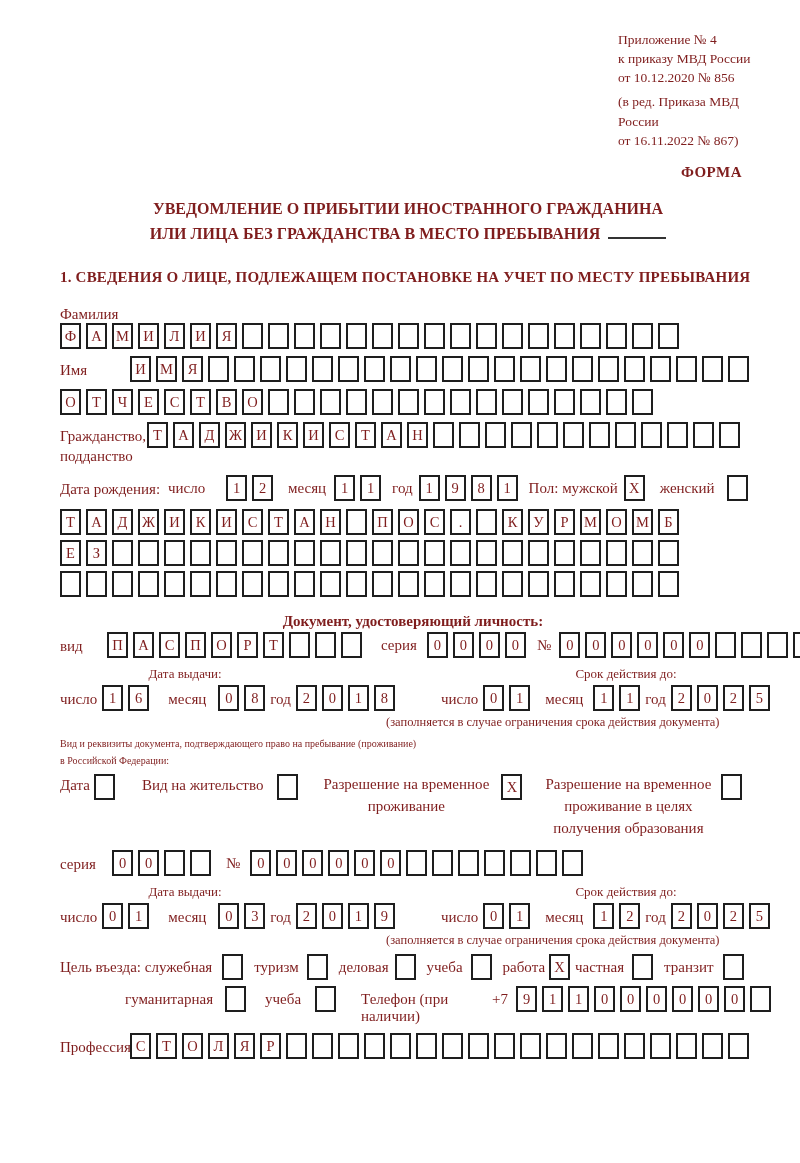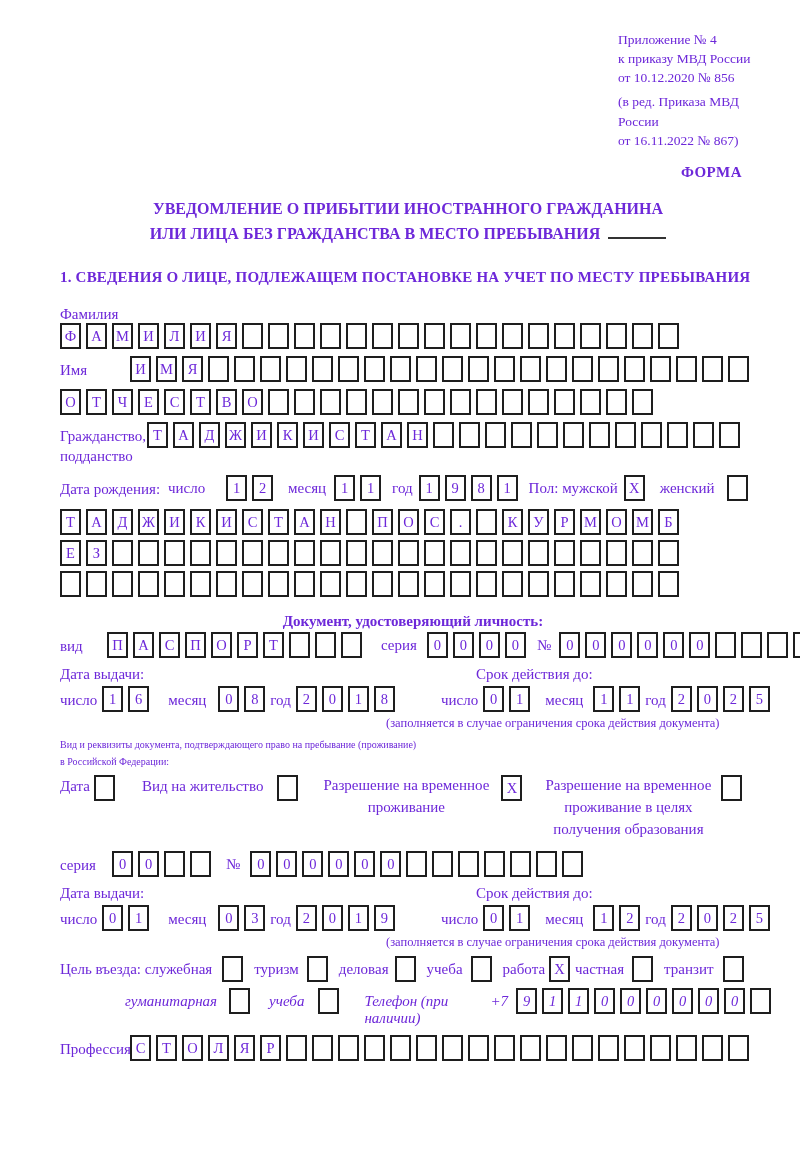--- a/index.html
+++ b/index.html
@@ -1,19 +1,19 @@
 <!DOCTYPE html>
 <html><head>
 <meta charset="utf-8">
 <style>
   * { margin:0; padding:0; box-sizing:border-box; }
   html,body { background:#fff; }
   .page {
     width:800px; height:1163px; background:#ffffff; overflow:hidden;
-    font-family:"Liberation Serif","DejaVu Serif",serif; color:#6d28d9;
+    font-family:"Liberation Serif","DejaVu Serif",serif; color:#7f1d1d;
     padding:30px 24px 0 60px; position:relative;
   }
   .head-note { margin-left:558px; font-size:13.5px; line-height:1.42; }
   .head-note .gap { margin-top:5px; }
   .forma { text-align:right; margin-right:34px; margin-top:14px; font-weight:bold; font-size:15px; letter-spacing:.5px; }
   .title { text-align:center; font-weight:bold; font-size:16px; line-height:1.55; margin-top:16px; margin-right:20px; }
   .blank-line { display:inline-block; width:58px; border-bottom:2px solid #333; height:14px; margin-left:8px; }
   .sec-heading { font-weight:bold; font-size:15px; margin-top:22px; letter-spacing:.2px; }
 
   .frow { display:flex; align-items:flex-start; margin-top:7px; }
@@ -27,21 +27,21 @@
     vertical-align:top; background:#fff;
   }
   .ml6 { margin-left:6px; } .ml10 { margin-left:10px; } .ml14 { margin-left:14px; } .ml20 { margin-left:20px; }
   .inline-lbl { font-size:15px; padding-top:5px; }
 
   .center-bold { text-align:center; font-weight:bold; font-size:15px; margin-top:10px; margin-right:10px; }
 
   .date-pair { display:flex; margin-top:8px; }
   .dcol { display:flex; flex-direction:column; }
   .dleft { width:360px; }
-  .dcaption { font-size:15px; width:250px; }
+  .dcaption { font-size:13px; text-align:center; width:250px; }
   .dcaption.r { width:300px; margin-left:60px; }
   .dline { display:flex; margin-top:3px; }
   .dline .lbl { padding-top:5px; }
   .dnote { font-size:12.5px; margin-top:4px; margin-left:-30px; white-space:nowrap; }
 
   .plain { font-size:10px; margin-top:10px; }
   .permit-row { display:flex; align-items:flex-start; margin-top:8px; }
   .permit-block { text-align:center; font-size:15px; line-height:1.45; flex:none; }
 
   .goal-row { display:flex; align-items:flex-start; margin-top:10px; }
@@ -215,21 +215,21 @@
     <span class="cells"><span class="cell"></span></span>
     <span class="inline-lbl ml6" style="margin-right:8px;">учеба</span>
     <span class="cells"><span class="cell"></span></span>
     <span class="inline-lbl ml6" style="margin-right:4px;">работа</span>
     <span class="cells"><span class="cell">X</span></span>
     <span class="inline-lbl" style="margin-right:8px;">частная</span>
     <span class="cells"><span class="cell"></span></span>
     <span class="inline-lbl ml6" style="margin-right:10px;">транзит</span>
     <span class="cells"><span class="cell"></span></span>
   </div>
-  <div class="goal-row" style="margin-top:6px; padding-left:65px;font-style:italic;">
+  <div class="goal-row" style="margin-top:6px; padding-left:65px;">
     <span class="inline-lbl" style="margin-right:12px;">гуманитарная</span>
     <span class="cells"><span class="cell"></span></span>
     <span class="inline-lbl ml14" style="margin-right:14px;">учеба</span>
     <span class="cells"><span class="cell"></span></span>
     <span class="inline-lbl ml20" style="margin-right:28px;">Телефон (при наличии)</span>
     <span class="inline-lbl" style="margin-right:8px;">+7</span>
     <span class="cells"><span class="cell">9</span><span class="cell">1</span><span class="cell">1</span><span class="cell">0</span><span class="cell">0</span><span class="cell">0</span><span class="cell">0</span><span class="cell">0</span><span class="cell">0</span><span class="cell"></span></span>
   </div>
 
   <div class="frow" style="margin-top:8px;">

